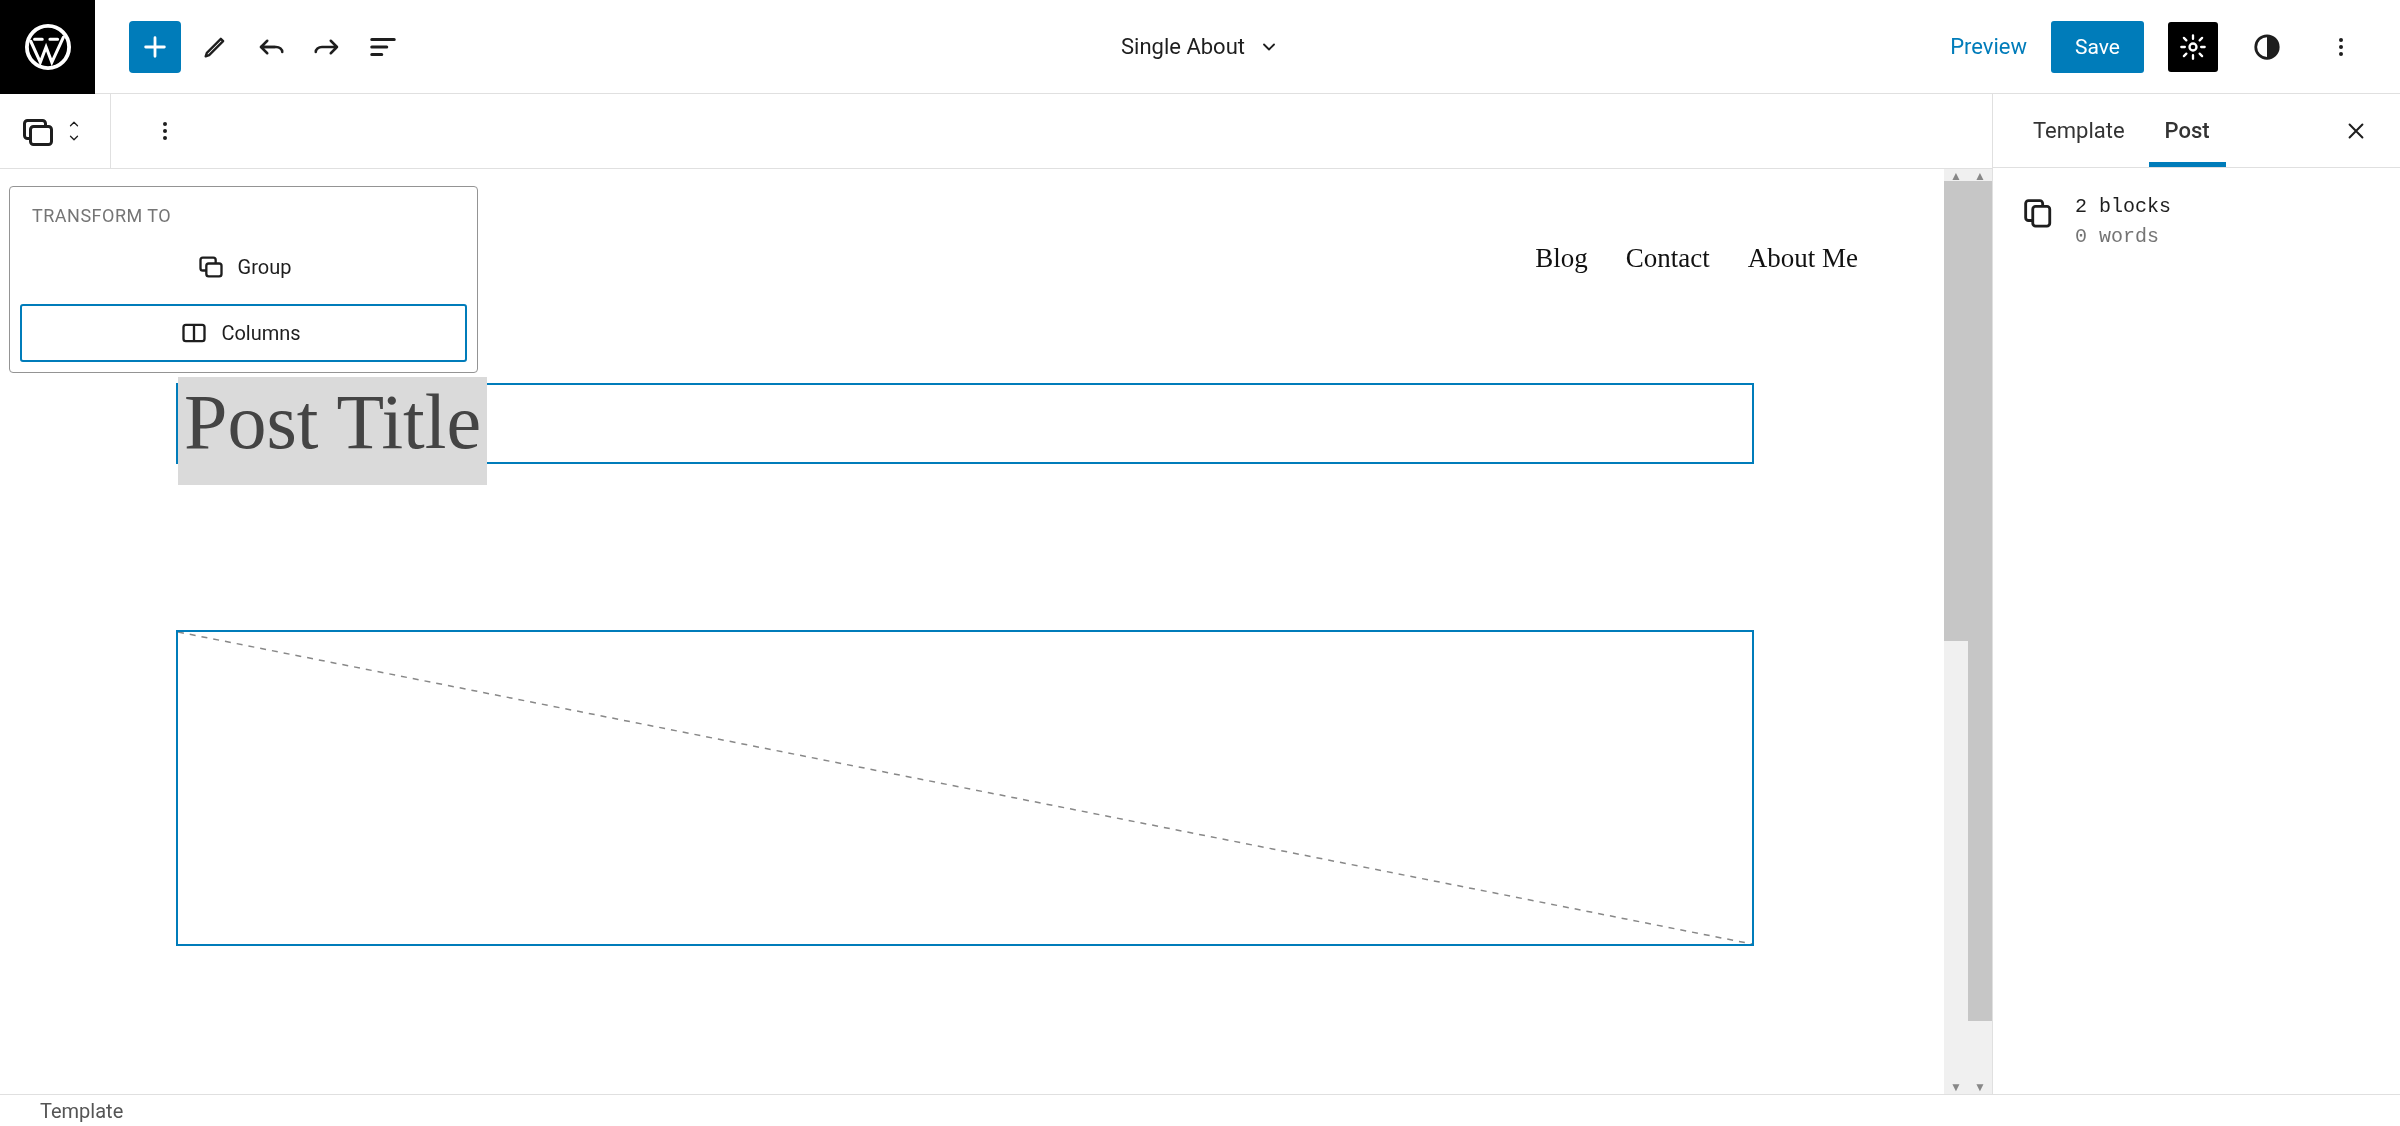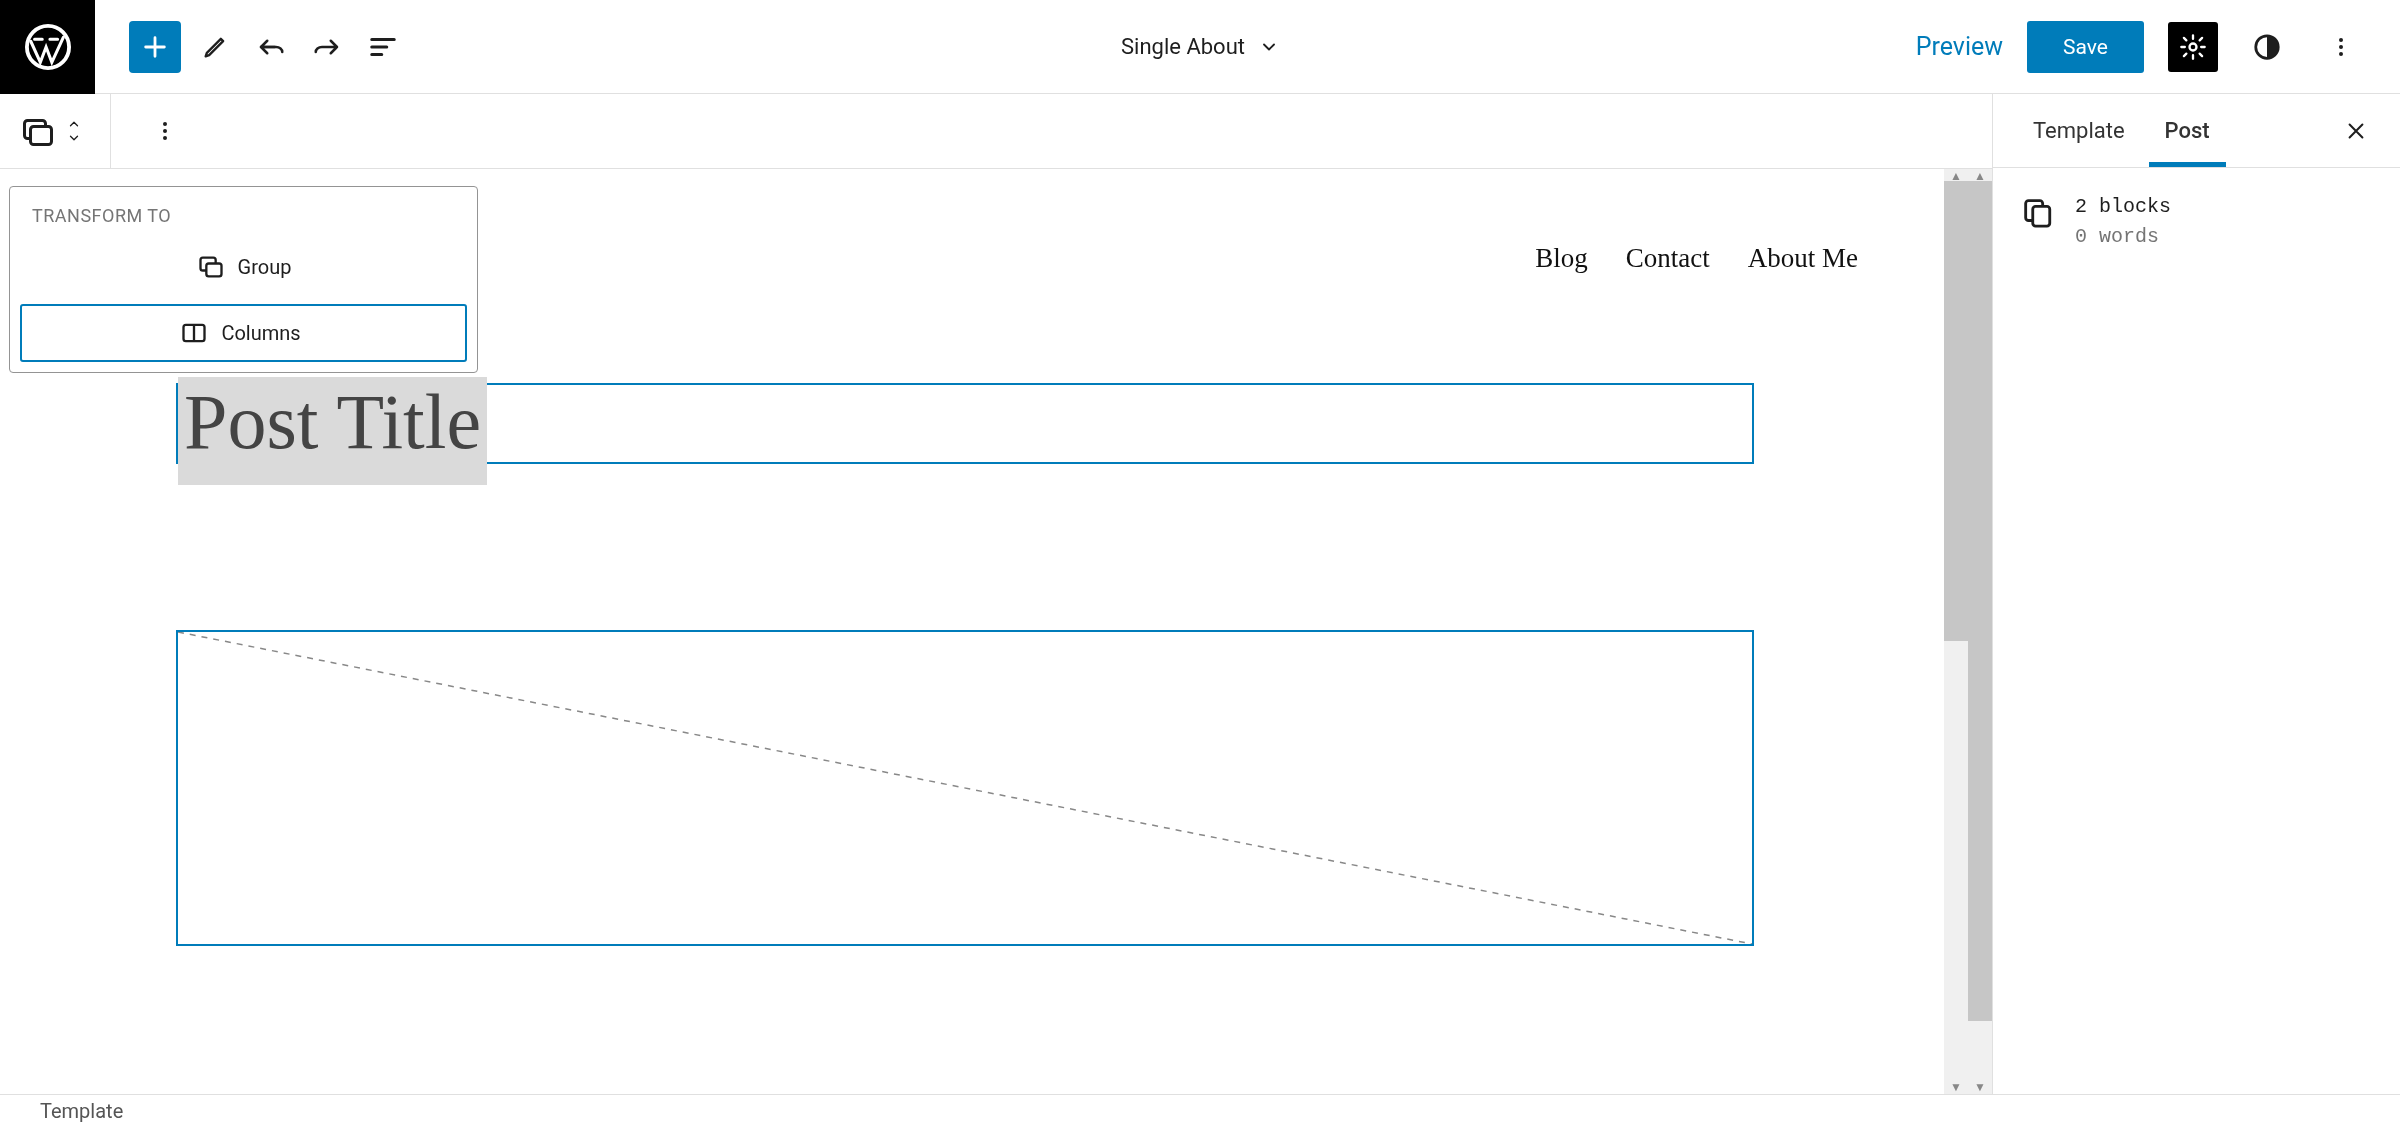--- a/index.html
+++ b/index.html
@@ -21,22 +21,22 @@
 
   
   .topbar{position:absolute;top:0;left:0;right:0;height:94px;background:#fff;border-bottom:1px solid var(--border);display:flex;align-items:center;}
   .wp-square{width:95px;height:94px;background:#000;display:flex;align-items:center;justify-content:center;}
   .tb-left{display:flex;align-items:center;gap:0;padding-left:34px;}
   .sq-btn{width:52px;height:52px;border-radius:4px;display:flex;align-items:center;justify-content:center;margin-right:6px;}
   .sq-btn.add{background:var(--blue);color:#fff;}
   .icon-btn{width:56px;height:56px;display:flex;align-items:center;justify-content:center;color:var(--wp-black);}
   .tb-center{position:absolute;left:50%;transform:translateX(-50%);display:flex;align-items:center;gap:14px;font-size:22px;color:#1e1e1e;}
   .tb-right{margin-left:auto;display:flex;align-items:center;padding-right:34px;gap:24px;}
-  .link-btn{color:var(--blue);font-size:25px;}
-  .save-btn{background:var(--blue);color:#fff;font-size:21px;padding:14px 36px;border-radius:3px;}
+  .link-btn{color:var(--blue);font-size:22px;}
+  .save-btn{background:var(--blue);color:#fff;font-size:21px;padding:14px 24px;border-radius:3px;}
   .settings-btn{width:50px;height:50px;background:#000;color:#fff;display:flex;align-items:center;justify-content:center;border-radius:3px;}
   .styles-btn,.more-btn{width:50px;height:50px;display:flex;align-items:center;justify-content:center;}
 
   
   .subbar{position:absolute;top:94px;left:0;right:408px;height:75px;border-bottom:1px solid var(--border);display:flex;align-items:center;padding-left:20px;}
   .subbar .block-chip{display:flex;align-items:center;gap:2px;}
   .subbar .divider{width:1px;height:75px;background:var(--border);margin:0 26px;}
   .arrow-col{display:flex;flex-direction:column;align-items:center;line-height:12px;color:#222;margin-left:8px;}
 
   

